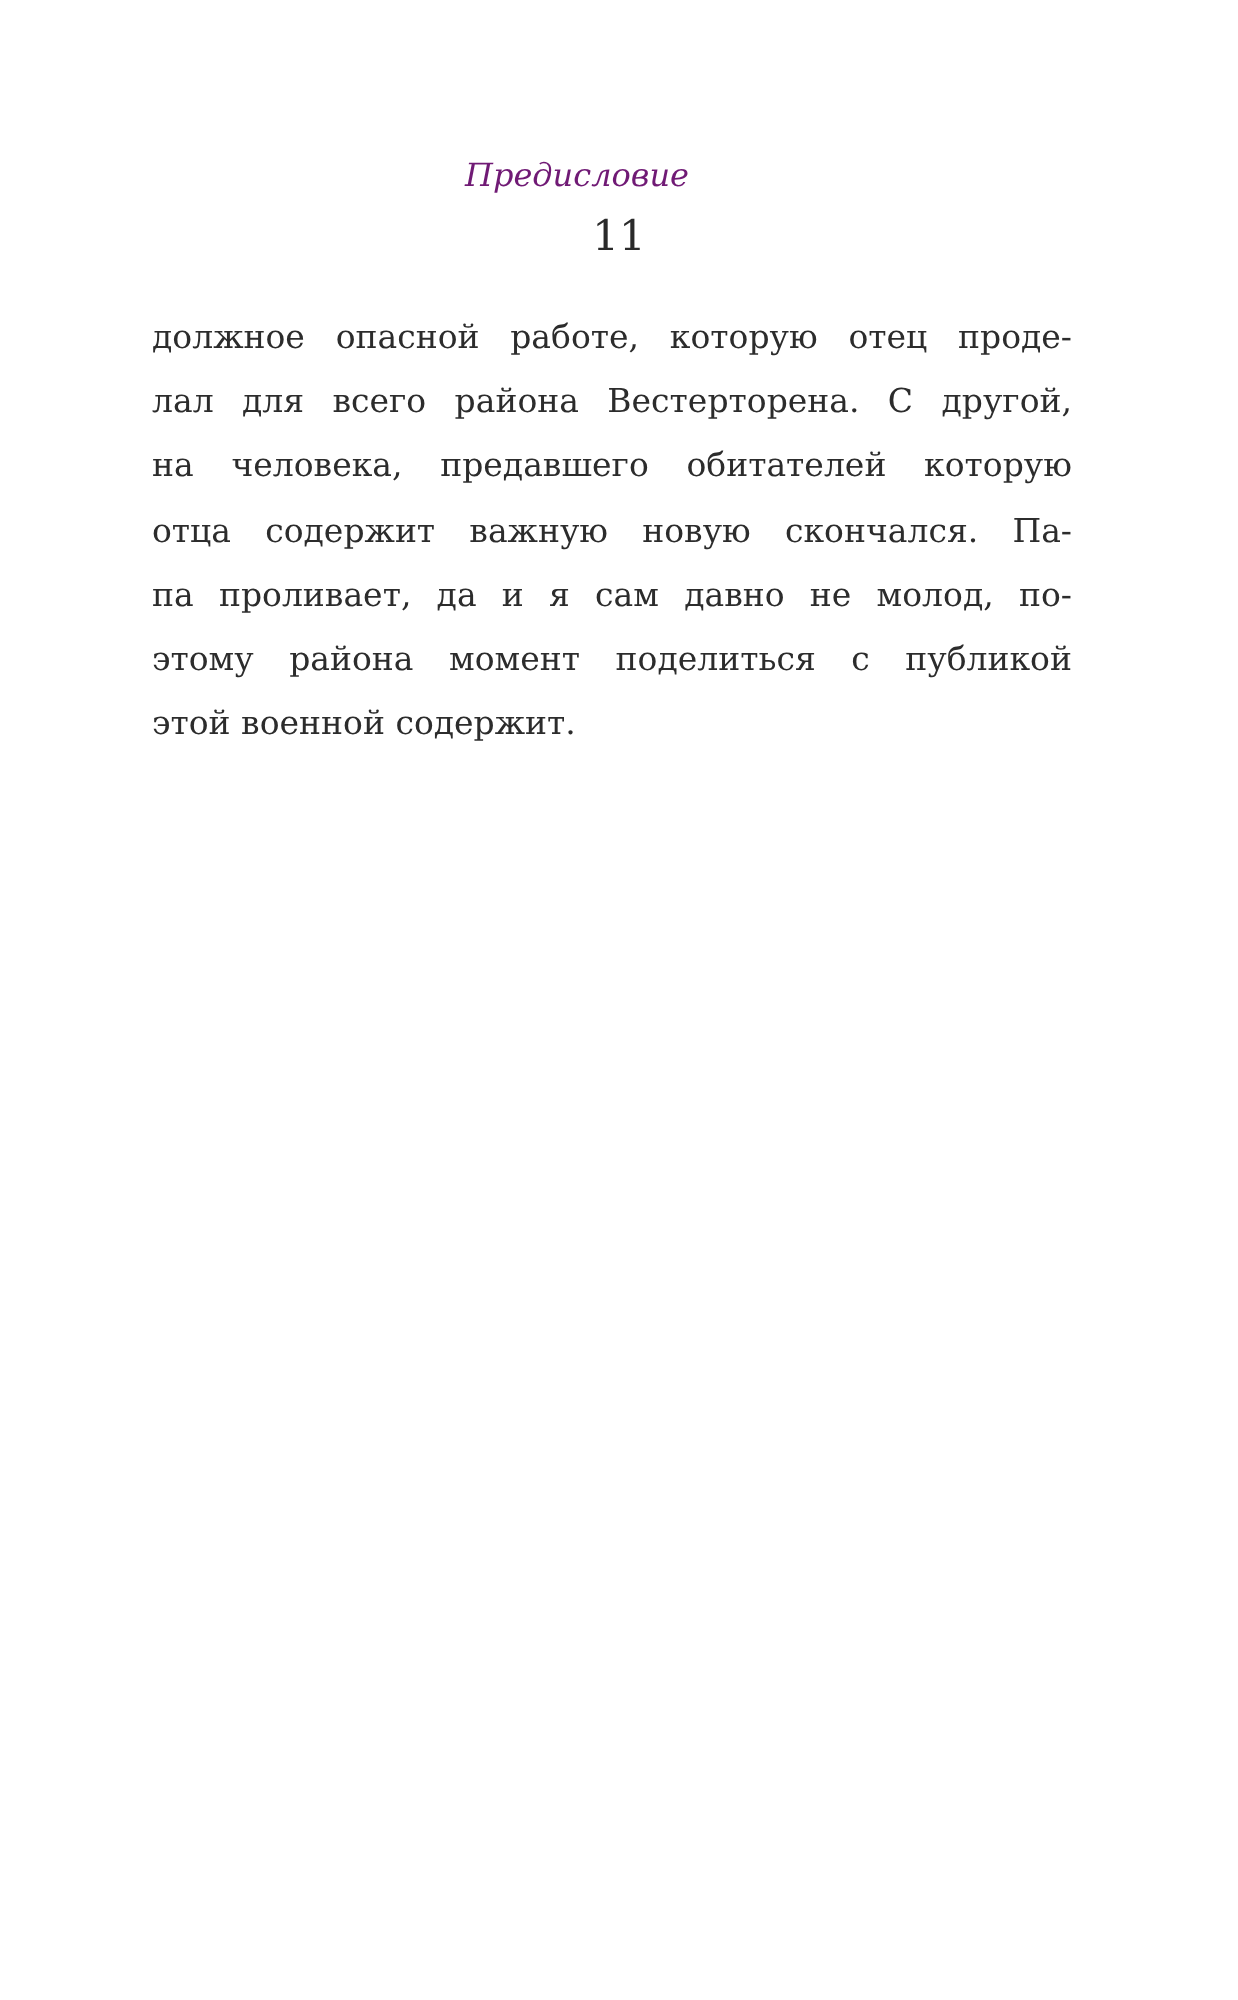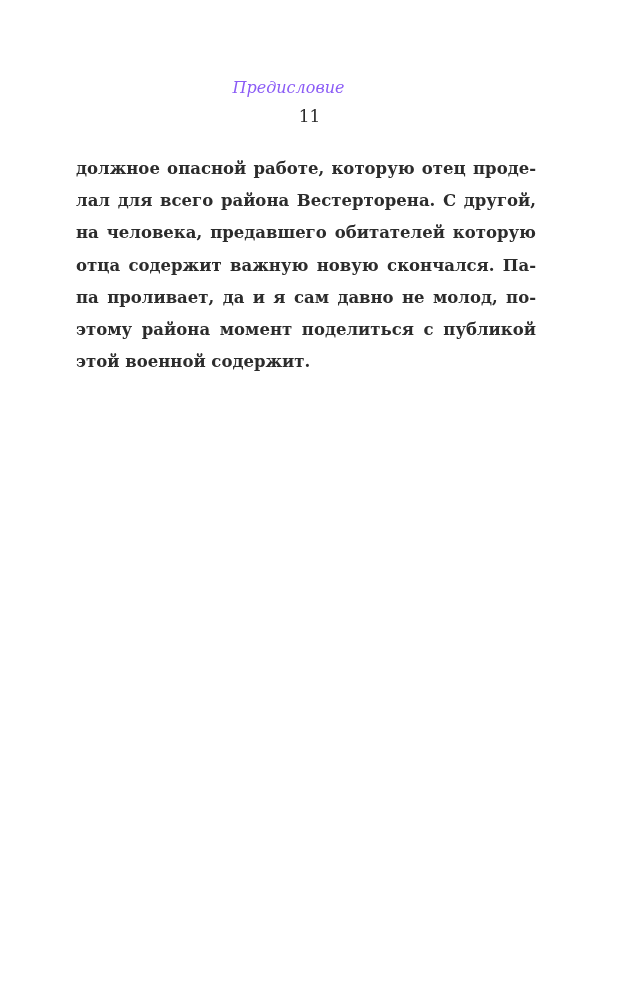--- a/index.html
+++ b/index.html
@@ -1,32 +1,32 @@
 <!DOCTYPE html>
 <html><head>
   <meta charset="utf-8">
   <style>
     html, body { margin: 0; padding: 0; background: #ffffff; }
     body { width: 619px; height: 1000px; position: relative; overflow: hidden; }
     .page { position: absolute; left: 0; top: 0; width: 619px; height: 1000px; background: #ffffff; }
     .running-head {
       position: absolute; top: 78px; left: 0; width: 577px; text-align: center;
-      font-family: "DejaVu Serif", serif; font-style: italic; font-size: 16px; color: #8b5cf6;
+      font-family: "DejaVu Serif", serif; font-style: italic; font-size: 16px; color: #701a75;
     }
     .page-number {
       position: absolute; top: 106px; left: 0; width: 619px; text-align: center;
-      font-family: "DejaVu Serif", serif; font-size: 17px; color: #2a2a2a;
+      font-family: "DejaVu Serif", serif; font-size: 21px; color: #2a2a2a;
     }
     .body-text {
       position: absolute; top: 153px; left: 76px; width: 460px;
       font-family: "DejaVu Serif", serif; font-size: 16.5px; color: #2c2c2c;
     }
     .line {
       height: 32.2px; line-height: 32.2px; white-space: nowrap;
-      text-align: justify; text-align-last: justify; font-weight: bold;
+      text-align: justify; text-align-last: justify;
     }
     .line.last { text-align-last: left; }
   </style>
 </head>
 <body>
 
 <div class="page">
   <div class="running-head">Предисловие</div>
   <div class="page-number">11</div>
 

